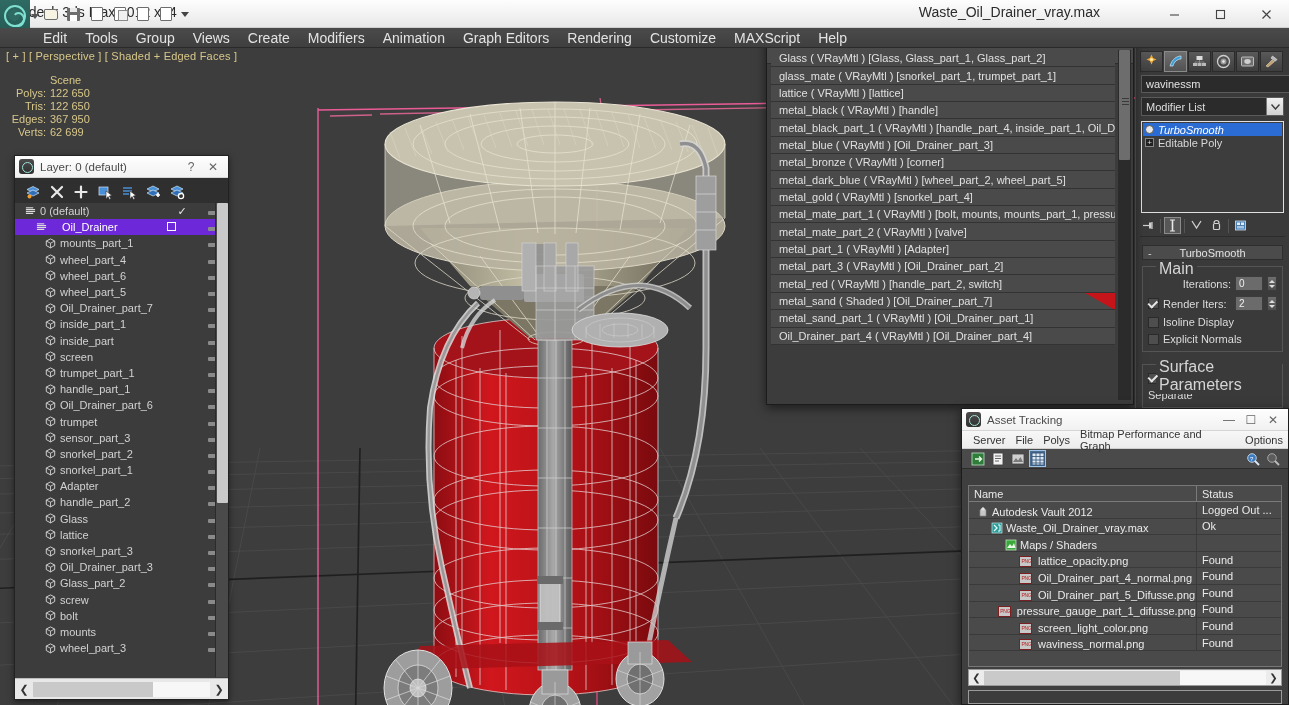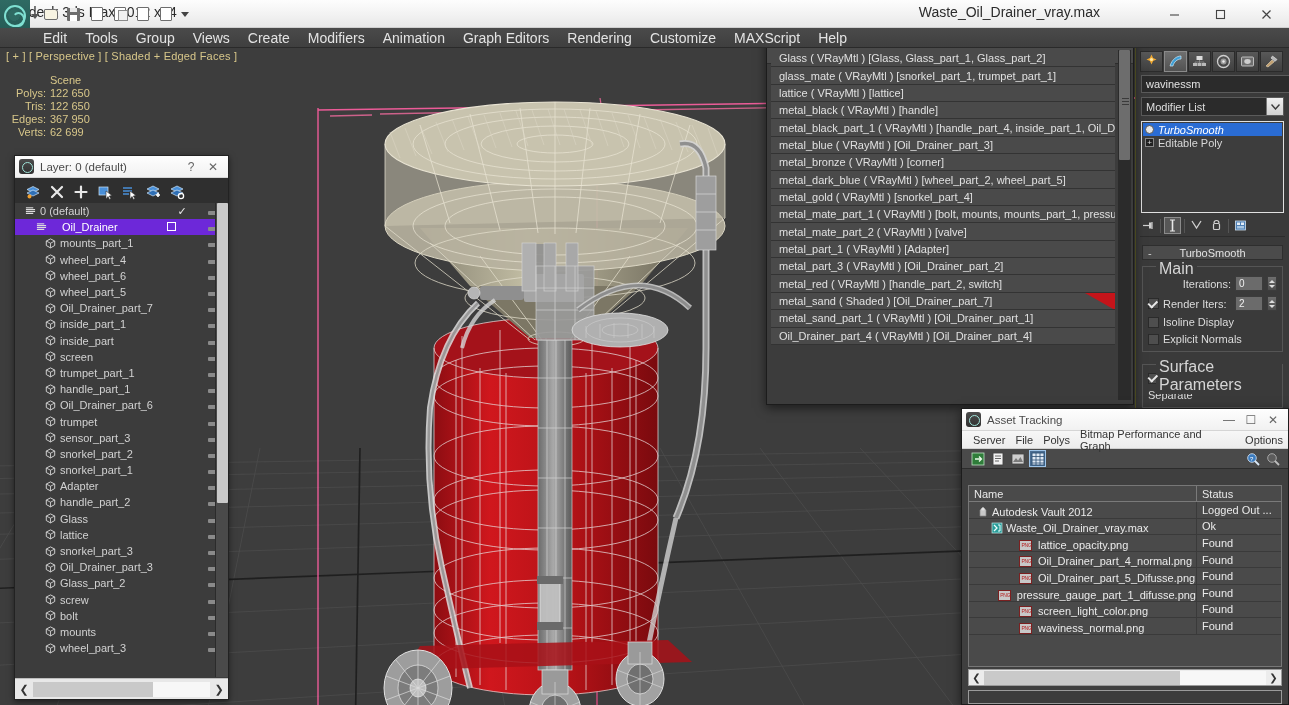--- a/index.html
+++ b/index.html
@@ -1245,20 +1245,31 @@
             <span class="n">
               <span style="display:inline-block;width:22px"></span>
               <svg width="12" height="12" viewBox="0 0 12 12">
                 <rect x="1" y="1" width="10" height="10" fill="#2a9d9a" stroke="#bfe8e6" stroke-width="0.7"></rect>
                 <path d="M3 3 L6 6 L3 9" fill="none" stroke="#eafffd" stroke-width="1.3"></path>
                 <path d="M7 3 L9 3 L9 9 L7 9" fill="none" stroke="#eafffd" stroke-width="1"></path>
               </svg>
               <span style="margin-left:3px" class="alabel">Waste_Oil_Drainer_vray.max</span>
             </span>
             <span class="s">Ok</span>
+          </div>
+          <div class="atrow">
+            <span class="n">
+              <span style="display:inline-block;width:36px"></span>
+              <svg width="12" height="12" viewBox="0 0 12 12">
+                <rect x="1" y="1" width="10" height="10" fill="#3aa83a" stroke="#ccf0cc" stroke-width="0.7"></rect>
+                <path d="M2 9 L5 5 L7 7.5 L9 4 L10.5 9 Z" fill="#eafbe9"></path>
+              </svg>
+              <span style="margin-left:3px" class="alabel">Maps / Shaders</span>
+            </span>
+            <span class="s"></span>
           </div>
           <div class="atrow">
             <span class="n">
               <span style="display:inline-block;width:50px"></span>
               <span class="pngico"></span>
               <span style="margin-left:3px" class="alabel">lattice_opacity.png</span>
             </span>
             <span class="s">Found</span>
           </div>
           <div class="atrow">

